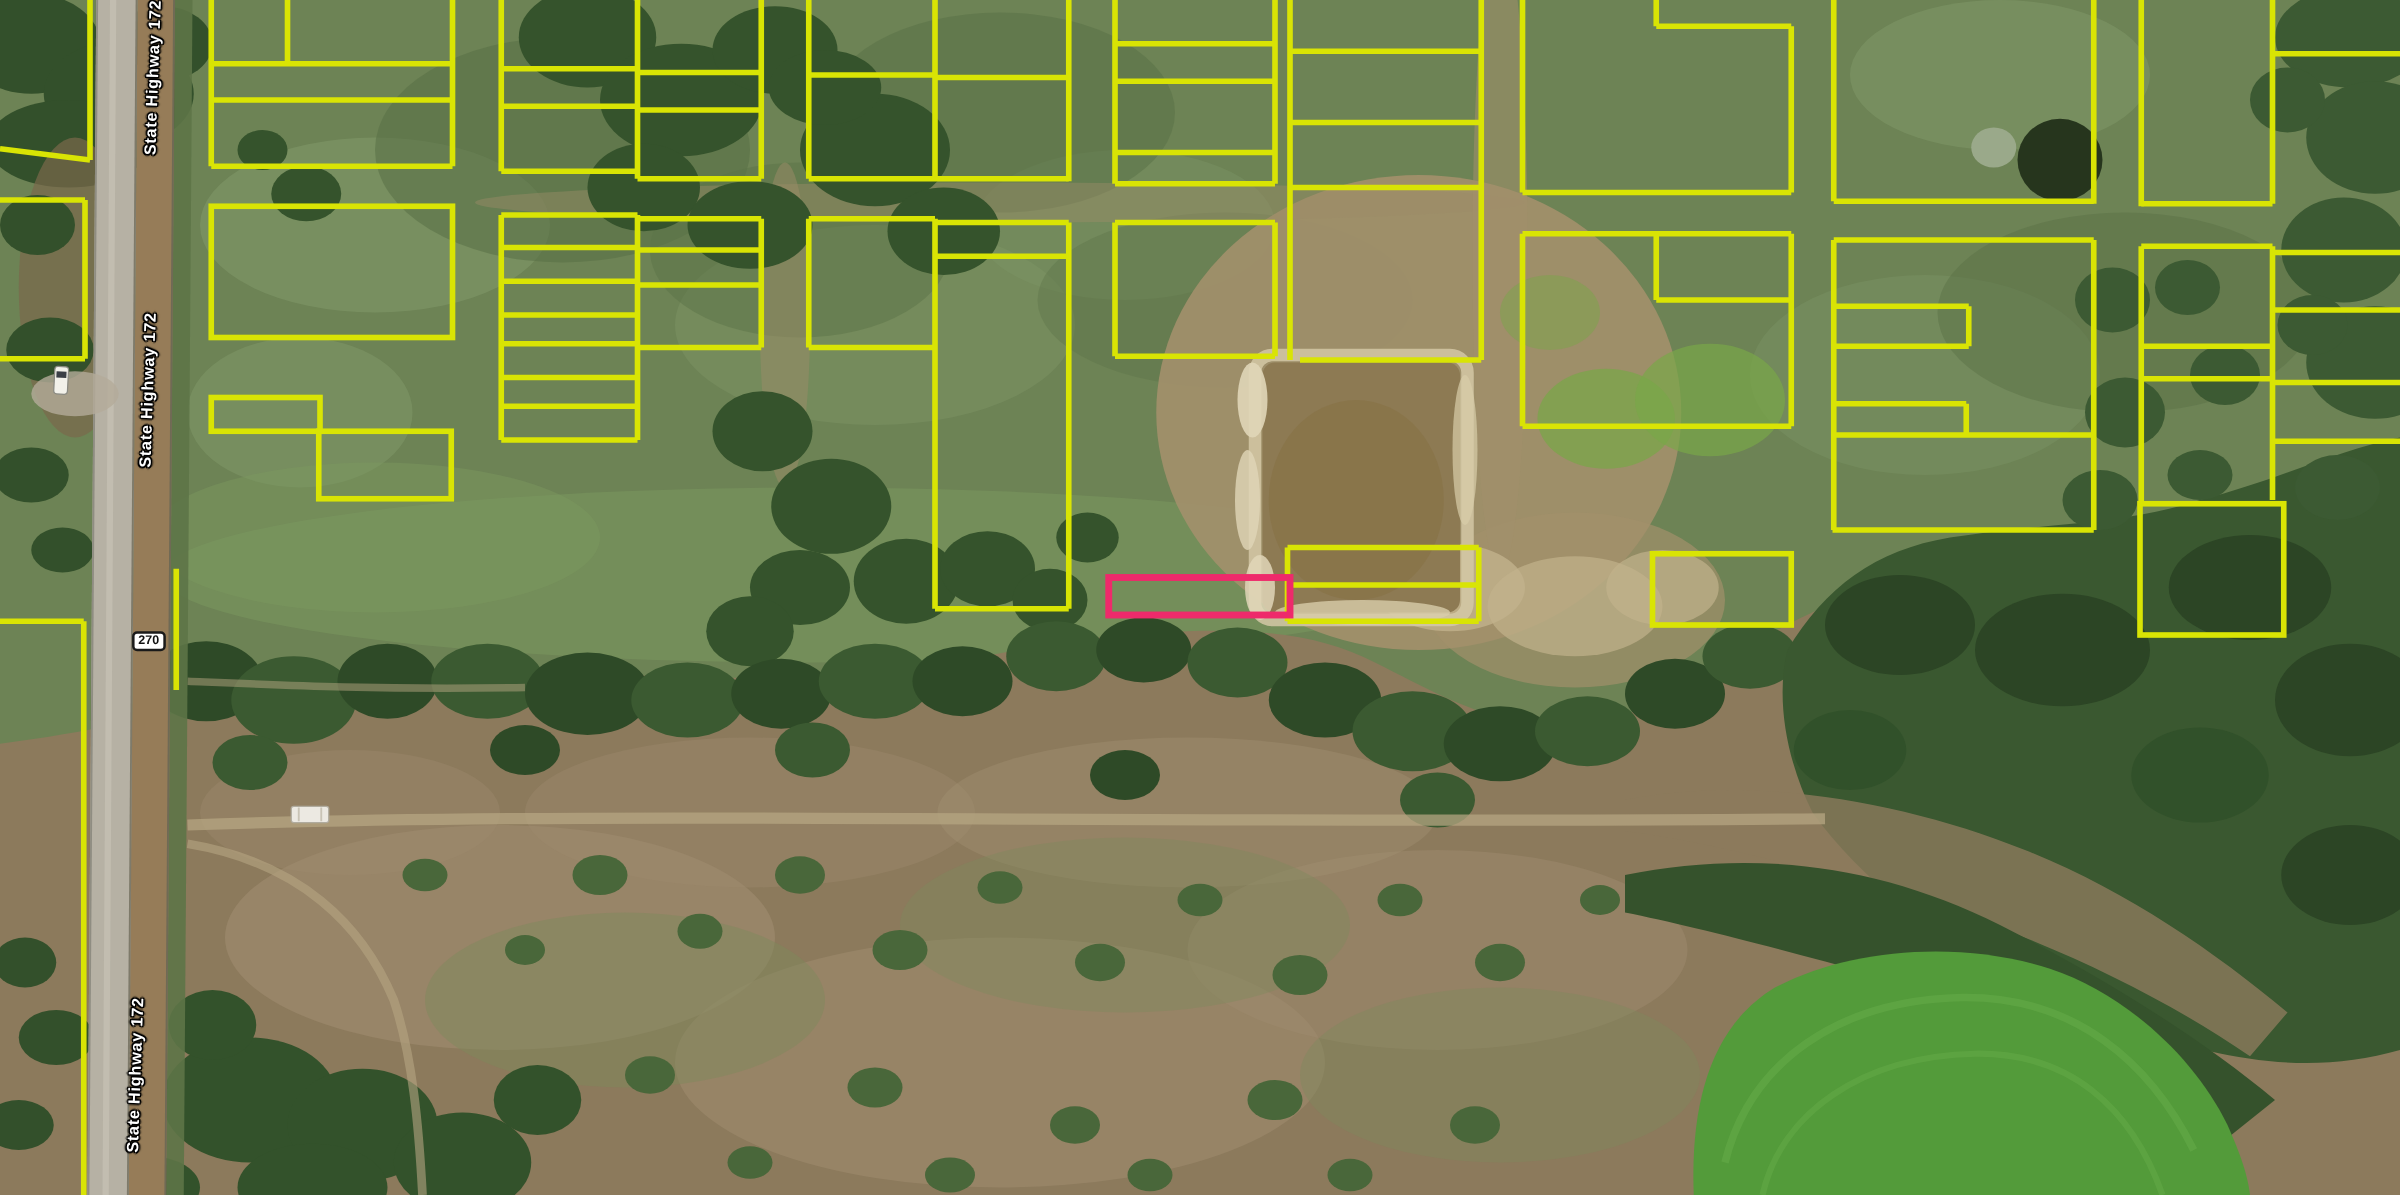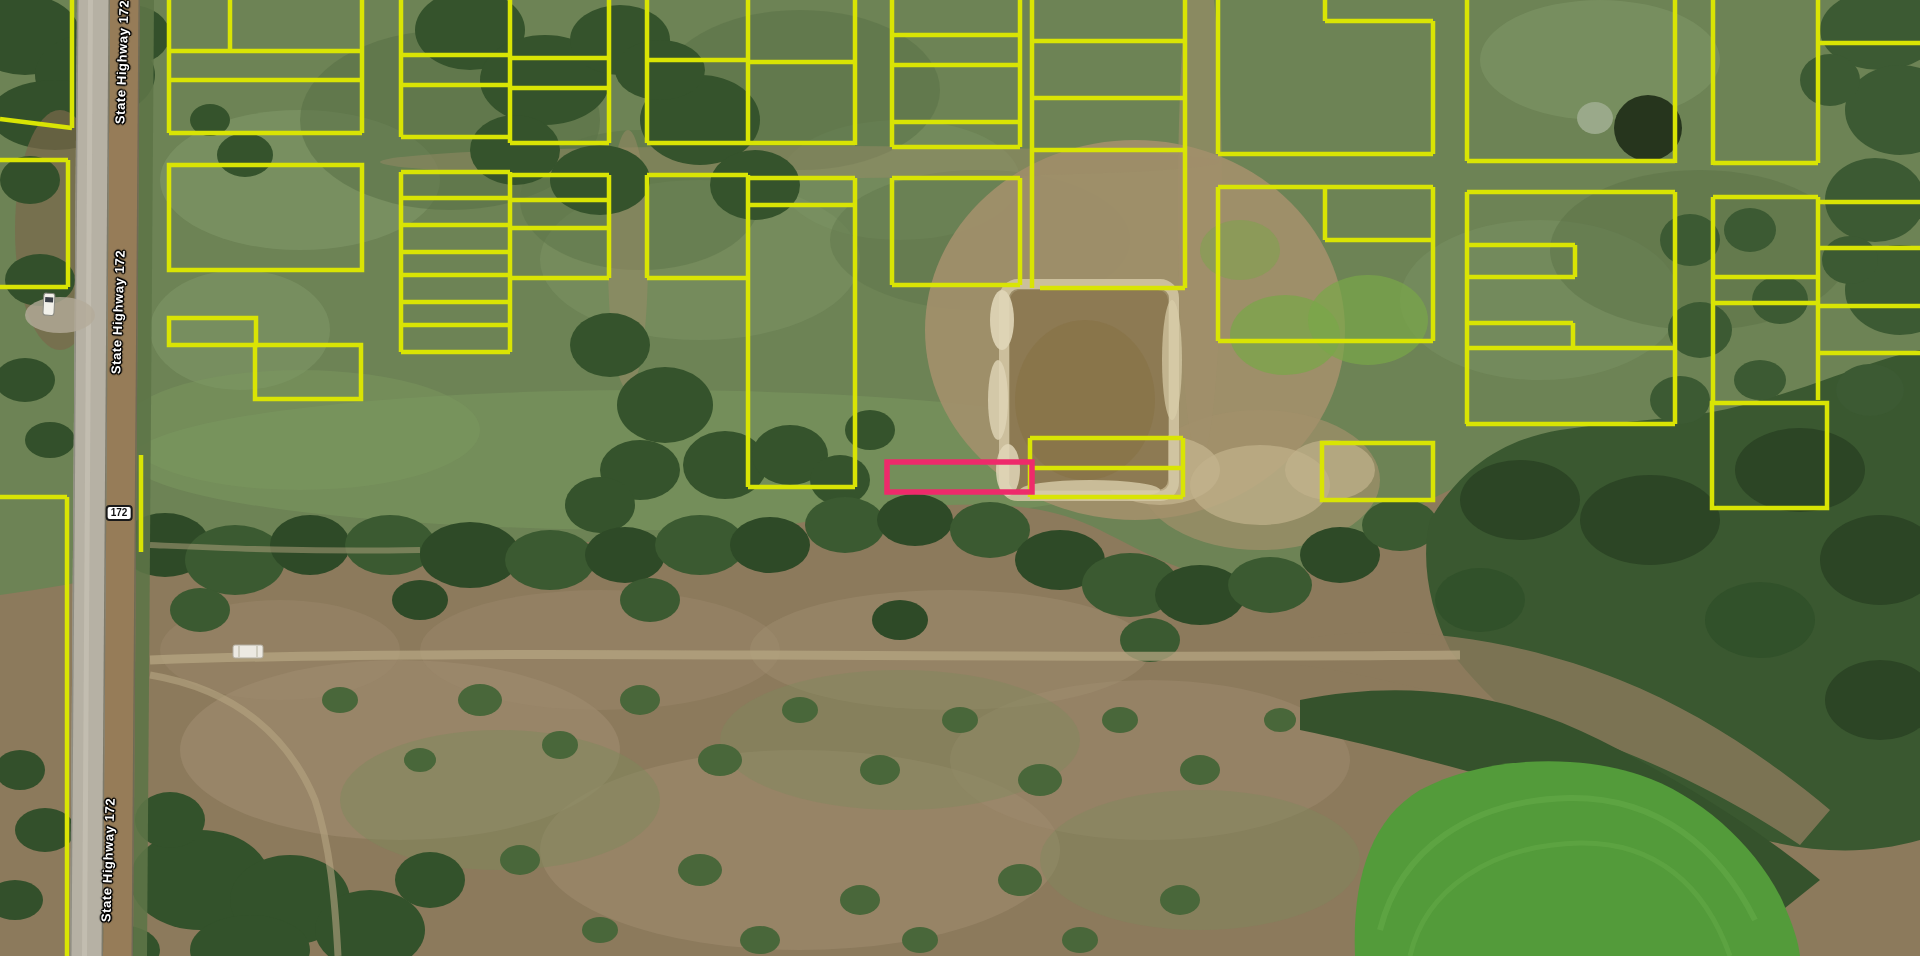--- a/index.html
+++ b/index.html
@@ -371,16 +371,16 @@
       </g>
   </svg>
 
   <div id="labels-layer">
       <div class="road-label" style="left: 122px; top: 62px; transform: translate(-50%, -50%) rotate(-88deg);">State Highway 172</div>
       <div class="road-label" style="left: 118px; top: 312px; transform: translate(-50%, -50%) rotate(-88deg);">State Highway 172</div>
       <div class="road-label" style="left: 108px; top: 860px; transform: translate(-50%, -50%) rotate(-88deg);">State Highway 172</div>
     </div>
 
   <div class="shield" id="highway-shield" style="left: 119px; top: 513px;">
-    <span>172</span>
+    <span>270</span>
   </div>
 
 </div>
 
 </body></html>

